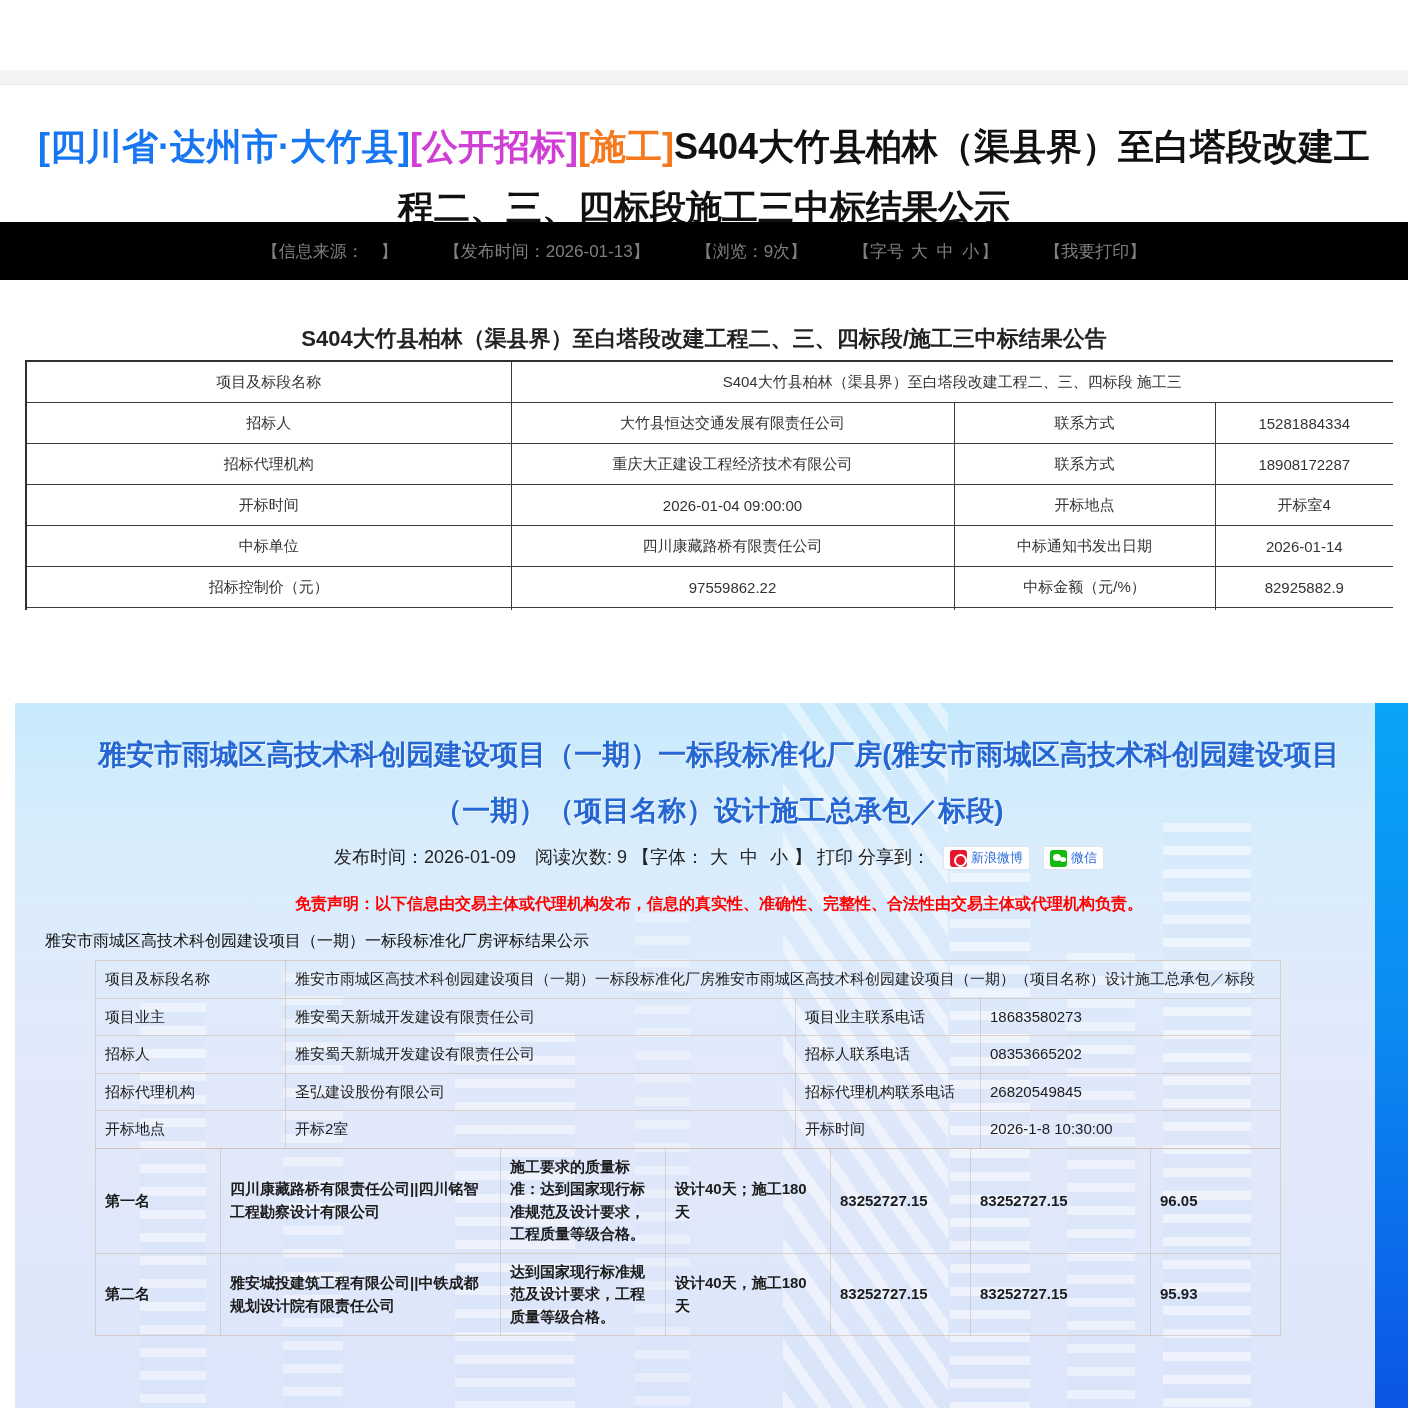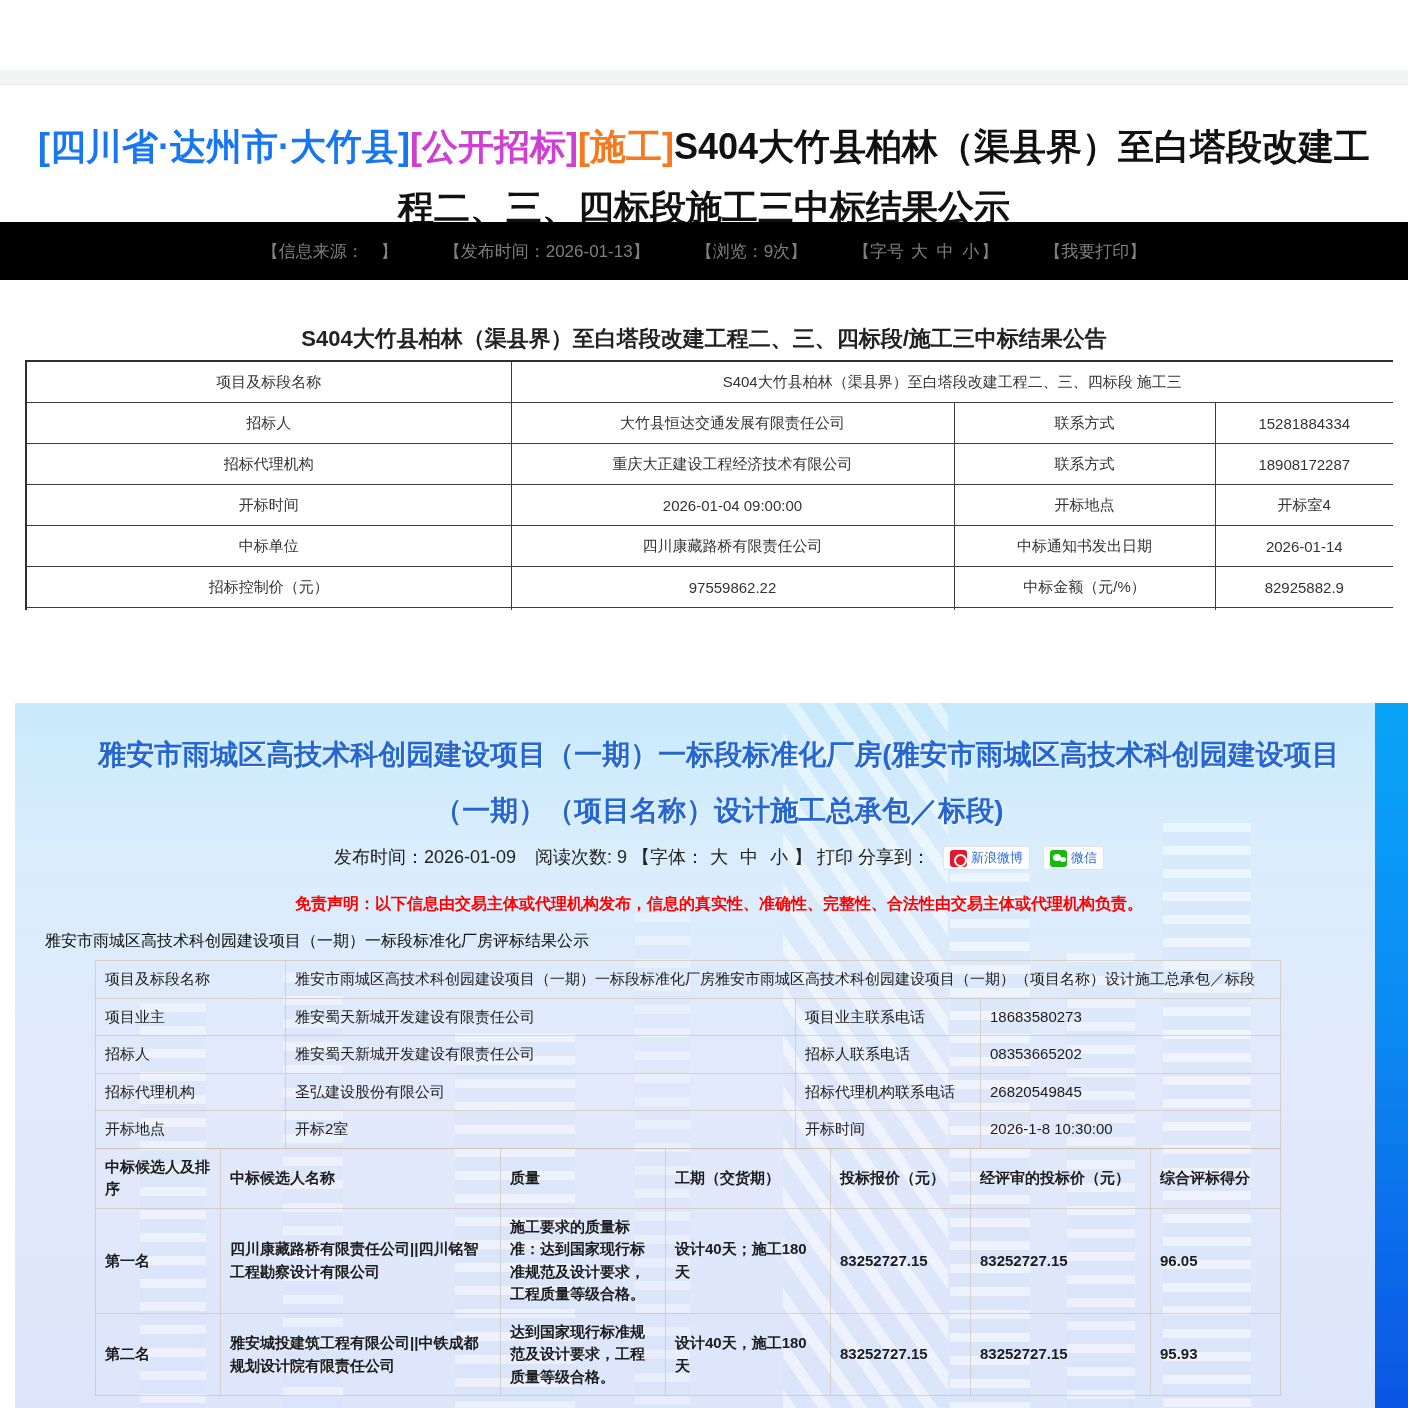--- a/index.html
+++ b/index.html
@@ -204,29 +204,20 @@
       <colgroup>
           <col style="width:125px">
           <col style="width:280px">
           <col style="width:165px">
           <col style="width:165px">
           <col style="width:140px">
           <col style="width:180px">
           <col style="width:130px">
         </colgroup>
       <tbody>
-          <tr class="hdr">
-        <td>中标候选人及排序</td>
-        <td>中标候选人名称</td>
-        <td>质量</td>
-        <td>工期（交货期）</td>
-        <td>投标报价（元）</td>
-        <td>经评审的投标价（元）</td>
-        <td>综合评标得分</td>
-      </tr>
       <tr>
         <td>第一名</td>
         <td>四川康藏路桥有限责任公司||四川铭智工程勘察设计有限公司</td>
         <td>施工要求的质量标准：达到国家现行标准规范及设计要求，工程质量等级合格。</td>
         <td>设计40天；施工180天</td>
         <td>83252727.15</td>
         <td>83252727.15</td>
         <td>96.05</td>
       </tr>
       <tr>

